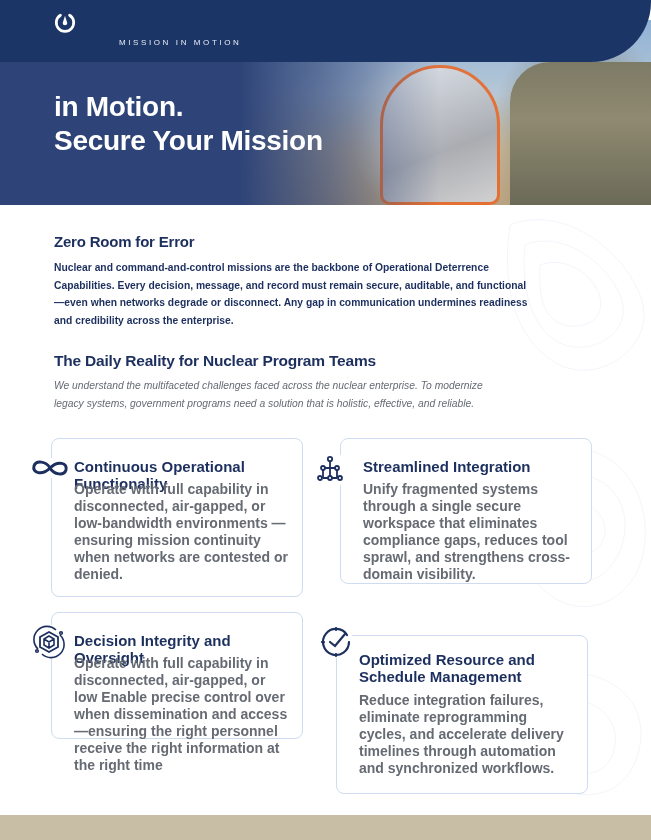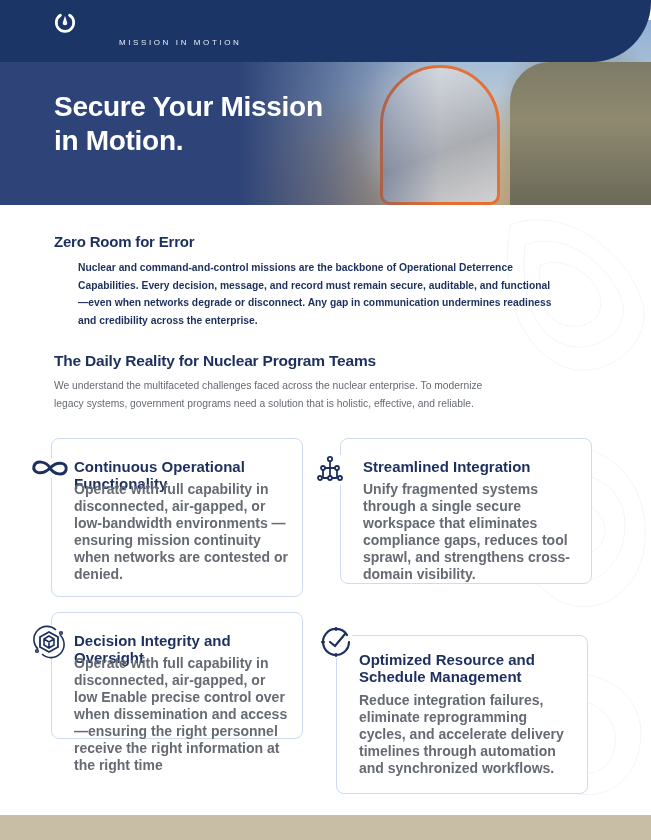--- a/index.html
+++ b/index.html
@@ -26,21 +26,21 @@
       radial-gradient(ellipse 90px 120px at 340px 120px, rgba(120,115,90,0.95), rgba(120,115,90,0) 100%),
       linear-gradient(180deg, #8fb1d6 0%, #b6c7d6 40%, #c9b89a 70%, #b9a27f 100%);
   }
   .hero-fade { position: absolute; left: 240px; top: 0; width: 200px; height: 185px; background: linear-gradient(90deg, #2e4478 0%, rgba(46,68,120,0.6) 45%, rgba(46,68,120,0) 100%); }
   .suit { position: absolute; left: 380px; top: 45px; width: 120px; height: 140px; border-radius: 60px 60px 10px 10px; background: linear-gradient(160deg, #e4e6ea, #a7abb3 60%, #d4d6db); border: 3px solid #e86a2a; opacity: 0.9; }
   .soldier { position: absolute; left: 510px; top: 42px; width: 141px; height: 143px; background: linear-gradient(180deg, #7d7a66, #8f8a70 40%, #6b6a58); border-radius: 40px 0 0 0; }
   .hero-title { position: absolute; left: 54px; top: 70px; color: #ffffff; font-weight: bold; font-size: 28px; line-height: 34px; letter-spacing: -0.3px; z-index: 2; }
 
   
   .h2 { position: absolute; left: 54px; color: #1c2f5e; font-weight: bold; font-size: 15px; letter-spacing: -0.2px; }
-  .intro { position: absolute; left: 54px; width: 480px; color: #1c2f5e; font-weight: bold; font-size: 10.3px; line-height: 17.5px; margin-left: 24px; }
+  .intro { position: absolute; left: 54px; width: 480px; color: #1c2f5e; font-weight: bold; font-size: 10.3px; line-height: 17.5px; }
   .lead { position: absolute; left: 54px; width: 460px; color: #666a73; font-size: 10.3px; line-height: 18px; }
 
   
   .card { position: absolute; width: 252px; background: #ffffff; border: 1.5px solid #cfdbf0; border-radius: 8px; }
   .card-icon { position: absolute; background: #ffffff; }
   .card-title { position: absolute; left: 22px; color: #1c2f5e; font-weight: bold; font-size: 15px; line-height: 17px; width: 225px; }
   .card-body { position: absolute; left: 22px; width: 215px; color: #666a73; font-size: 14px; line-height: 17px; font-weight: bold; }
 
   .footer-band { position: absolute; left: 0; top: 815px; width: 651px; height: 25px; background: #c8bea6; }
 </style>
@@ -61,40 +61,40 @@
       <path d="M50,500 C80,485 120,505 115,540 S75,575 55,555 S30,520 50,500Z"></path>
     </g>
   </svg>
 
   <div class="hero">
     <div class="hero-photo"></div>
     <div class="suit"></div>
     <div class="soldier"></div>
     <div class="hero-fade"></div>
     <div class="hero-title">
+      <div>in Motion.</div>
       <div>Secure Your Mission</div>
-      <div>in Motion.</div>
     </div>
   </div>
 
   <div class="topbar">
     <div class="logo">
       <svg class="logo-mark" viewBox="0 0 24 24">
         <path d="M7,3.5 A9.5,9.5 0 1 0 17,3.5" fill="none" stroke="#ffffff" stroke-width="3" stroke-linecap="round"></path>
         <path d="M12,4 L14.5,12 A2.5,2.5 0 1 1 9.5,12 Z" fill="#ffffff"></path>
       </svg>
     </div>
     <div class="tagline">MISSION IN MOTION</div>
   </div>
 
   <div class="h2" style="top:233px;">Zero Room for Error</div>
   <div class="intro" style="top:259px;">Nuclear and command-and-control missions are the backbone of Operational Deterrence Capabilities. Every decision, message, and record must remain secure, auditable, and functional—even when networks degrade or disconnect. Any gap in communication undermines readiness and credibility across the enterprise.</div>
 
   <div class="h2" style="top:352px; font-size:15.5px;">The Daily Reality for Nuclear Program Teams</div>
-  <div class="lead" style="top:377px;">We understand the multifaceted challenges faced across the nuclear enterprise. To modernize legacy systems, government programs need a solution that is holistic, effective, and reliable.</div>
+  <div class="lead" style="top:377px;font-style:italic;">We understand the multifaceted challenges faced across the nuclear enterprise. To modernize legacy systems, government programs need a solution that is holistic, effective, and reliable.</div>
 
   <div class="card" style="left:51px; top:438px; height:159px;">
     <div class="card-title" style="top:19px;">Continuous Operational Functionality</div>
     <div class="card-body" style="top:42px;">Operate with full capability in disconnected, air-gapped, or low-bandwidth environments — ensuring mission continuity when networks are contested or denied.</div>
   </div>
   <svg class="card-icon" style="left:30px; top:458px; width:40px; height:20px;" viewBox="0 0 40 20">
     <path d="M20,10 C16,3 6,2 4,8 C2,15 12,18 20,10 C28,2 38,5 36,12 C34,18 24,17 20,10Z" fill="none" stroke="#1c2f5e" stroke-width="3"></path>
   </svg>
 
   <div class="card" style="left:340px; top:438px; height:146px;">

